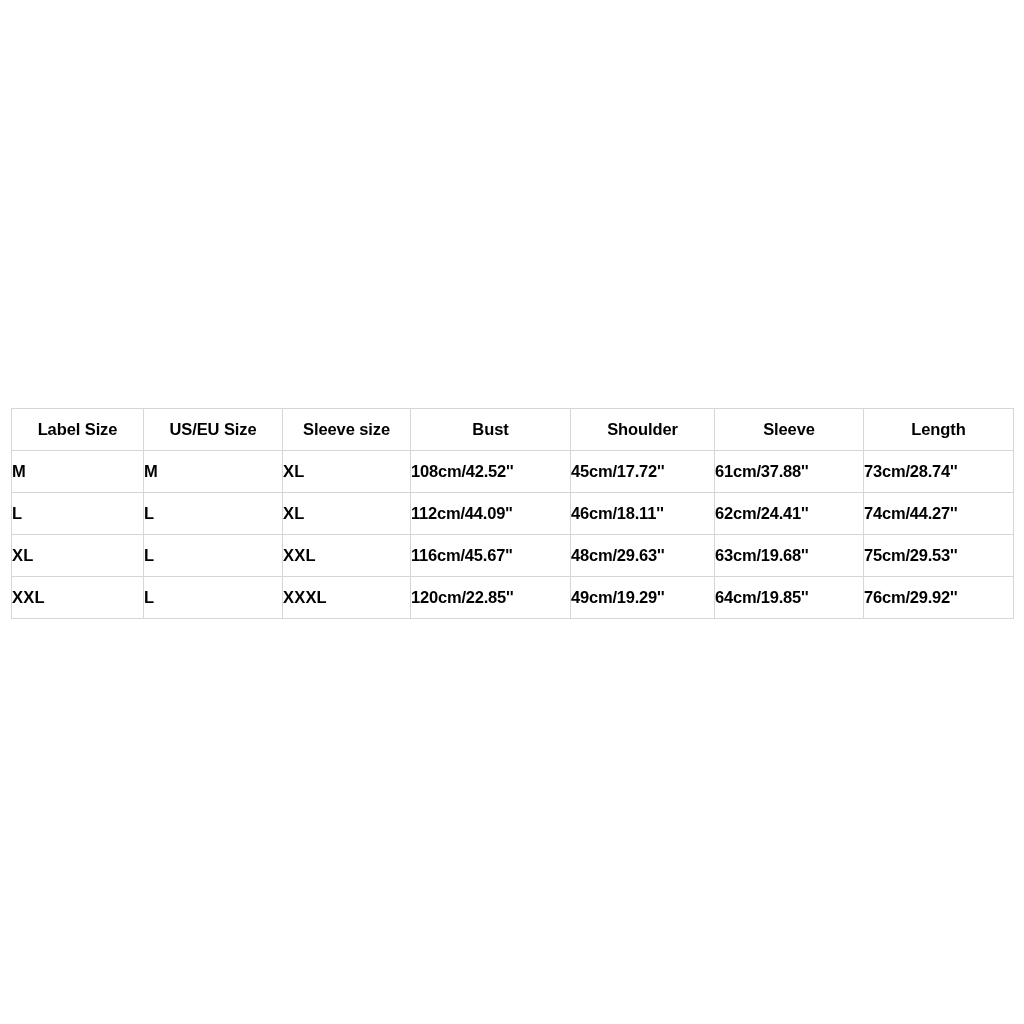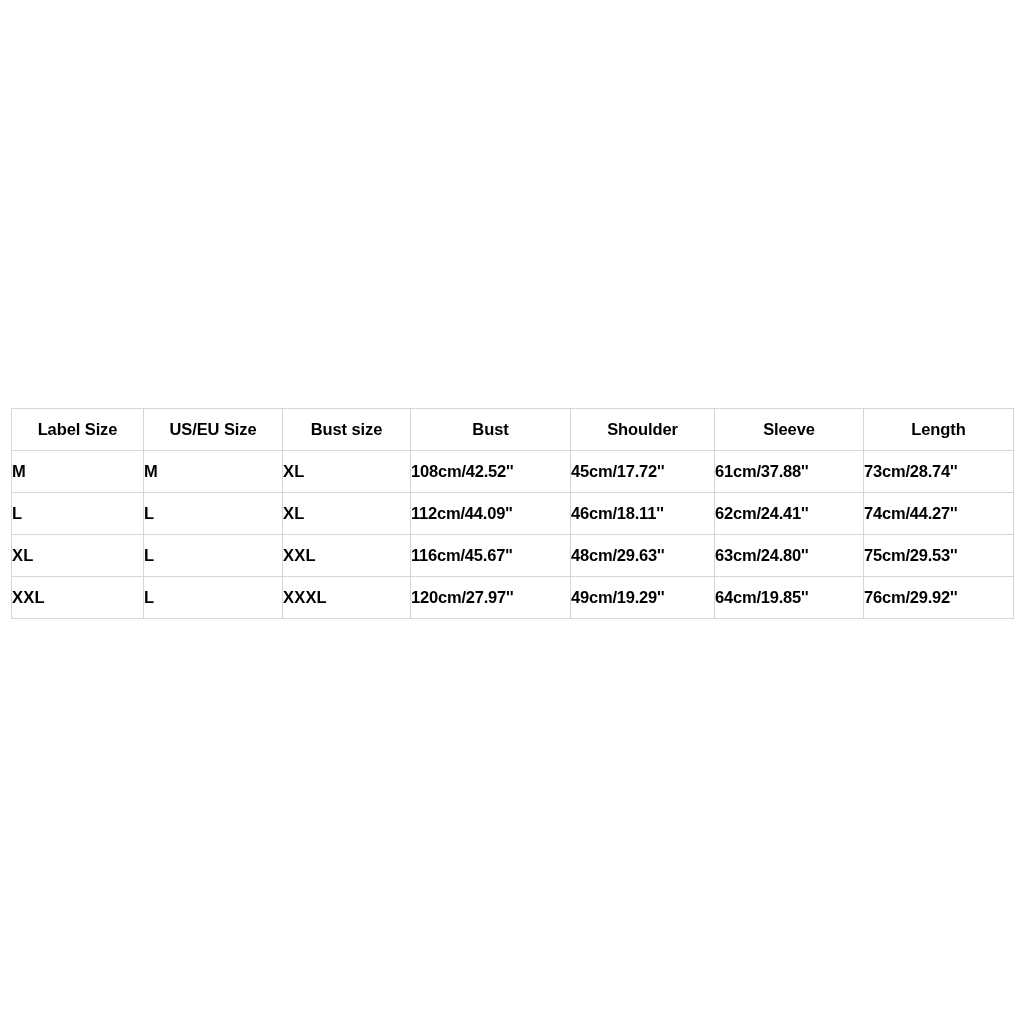--- a/index.html
+++ b/index.html
@@ -76,21 +76,21 @@
       <col class="c-asian">
       <col class="c-bust">
       <col class="c-shoulder">
       <col class="c-sleeve">
       <col class="c-length">
     </colgroup>
     <thead>
       <tr>
         <th>Label Size</th>
         <th>US/EU Size</th>
-        <th>Bust size</th>
+        <th>Sleeve size</th>
         <th>Bust</th>
         <th>Shoulder</th>
         <th>Sleeve</th>
         <th>Length</th>
       </tr>
     </thead>
     <tbody>
       <tr>
         <td class="size-cell">M</td>
         <td class="size-cell">M</td>
@@ -108,27 +108,27 @@
         <td>46cm/18.11''</td>
         <td>62cm/24.41''</td>
         <td>74cm/44.27''</td>
       </tr>
       <tr>
         <td class="size-cell">XL</td>
         <td class="size-cell">L</td>
         <td class="size-cell">XXL</td>
         <td>116cm/45.67''</td>
         <td>48cm/29.63''</td>
-        <td>63cm/24.80''</td>
+        <td>63cm/19.68''</td>
         <td>75cm/29.53''</td>
       </tr>
       <tr>
         <td class="size-cell">XXL</td>
         <td class="size-cell">L</td>
         <td class="size-cell">XXXL</td>
-        <td>120cm/27.97''</td>
+        <td>120cm/22.85''</td>
         <td>49cm/19.29''</td>
         <td>64cm/19.85''</td>
         <td>76cm/29.92''</td>
       </tr>
     </tbody>
   </table>
 </div>
 
 </body></html>

